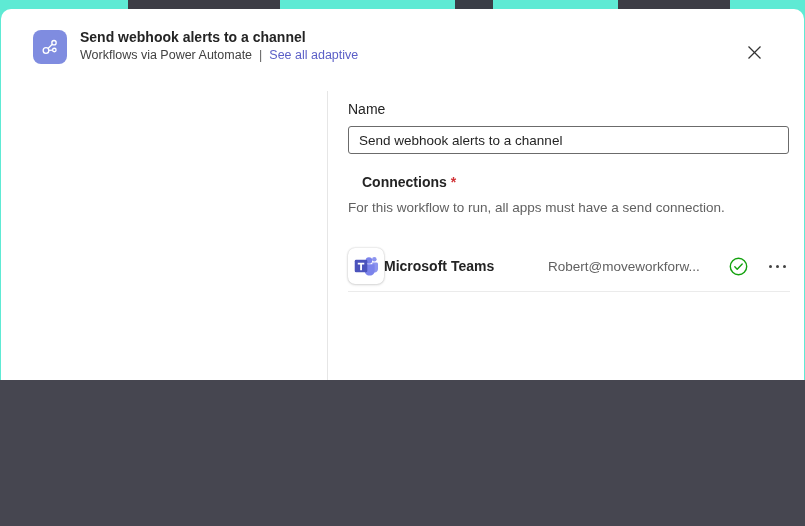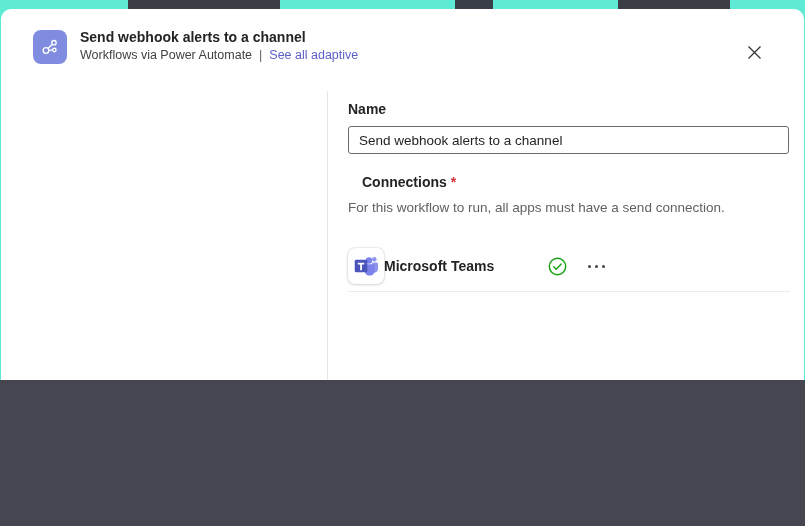--- a/index.html
+++ b/index.html
@@ -27,21 +27,21 @@
   .close-btn { position:absolute; left:738px; top:28px; width:30px; height:30px;
                display:flex; align-items:center; justify-content:center; cursor:pointer; background:none; border:none; }
 
   
   .desc { position:absolute; left:32px; top:98px; width:274px;
           font-size:13.5px; line-height:19.5px; color:#424242; }
 
   .v-divider { position:absolute; left:326px; top:82px; width:1px; height:366px; background:#e6e6e6; }
 
   
-  .name-label { position:absolute; left:347px; top:92px; font-size:14px; font-weight:700; color:#242424; }
+  .name-label { position:absolute; left:347px; top:92px; font-size:14px; font-weight:400; color:#242424; }
   .name-input { position:absolute; left:347px; top:117px; width:441px; height:28px;
                 border:1px solid #6b6b6b; border-radius:3px; padding:0 10px;
                 font-family:"Liberation Sans","DejaVu Sans",sans-serif;
                 font-size:13.5px; color:#242424; background:#fff; }
   .conn-label { position:absolute; left:361px; top:165px; font-size:14px; font-weight:600; color:#242424; }
   .conn-label .req { color:#d13438; margin-left:4px; font-weight:600; }
   .conn-helper { position:absolute; left:347px; top:191px; font-size:13.5px; color:#616161; }
 
   .conn-row { position:absolute; left:347px; top:239px; width:442px; height:36px;
               display:flex; align-items:center; }
@@ -112,20 +112,21 @@
         <svg width="26" height="26" viewBox="0 0 24 24" fill="none">
           <circle cx="19.7" cy="5.7" r="2.1" fill="#8d95ef"></circle>
           <path d="M17.8 8.7h3.9c0.8 0 1.4 0.6 1.4 1.4v4.6c0 1.8-1.4 3.2-3.2 3.2h-0.3c-1 0-1.8-0.8-1.8-1.8V8.7z" fill="#8d95ef"></path>
           <circle cx="14.7" cy="6.9" r="3" fill="#7b83eb"></circle>
           <path d="M10.8 10.4h8.2c0.6 0 1 0.4 1 1v5.2c0 2.3-1.9 4.2-4.2 4.2h-0.8c-2.3 0-4.2-1.9-4.2-4.2v-6.2z" fill="#7b83eb"></path>
           <rect x="1.6" y="6.2" width="11.6" height="11.6" rx="1.3" fill="#4b53bc"></rect>
           <path d="M4.4 9.0h6.0v1.6H8.3v5.4H6.6v-5.4H4.4V9.0z" fill="#ffffff"></path>
         </svg>
       </div>
       <div class="app-name">Microsoft Teams</div>
+      <div class="account">Robert@moveworkforw...</div>
       <div class="status">
         <svg width="19" height="19" viewBox="0 0 19 19" fill="none">
           <circle cx="9.5" cy="9.5" r="8.2" stroke="#13a10e" stroke-width="1.4"></circle>
           <path d="M5.8 9.8l2.4 2.4 5-5.2" stroke="#13a10e" stroke-width="1.4" stroke-linecap="round" stroke-linejoin="round"></path>
         </svg>
       </div>
       <button class="more-btn">
         <i></i>
           <i></i>
           <i></i>

